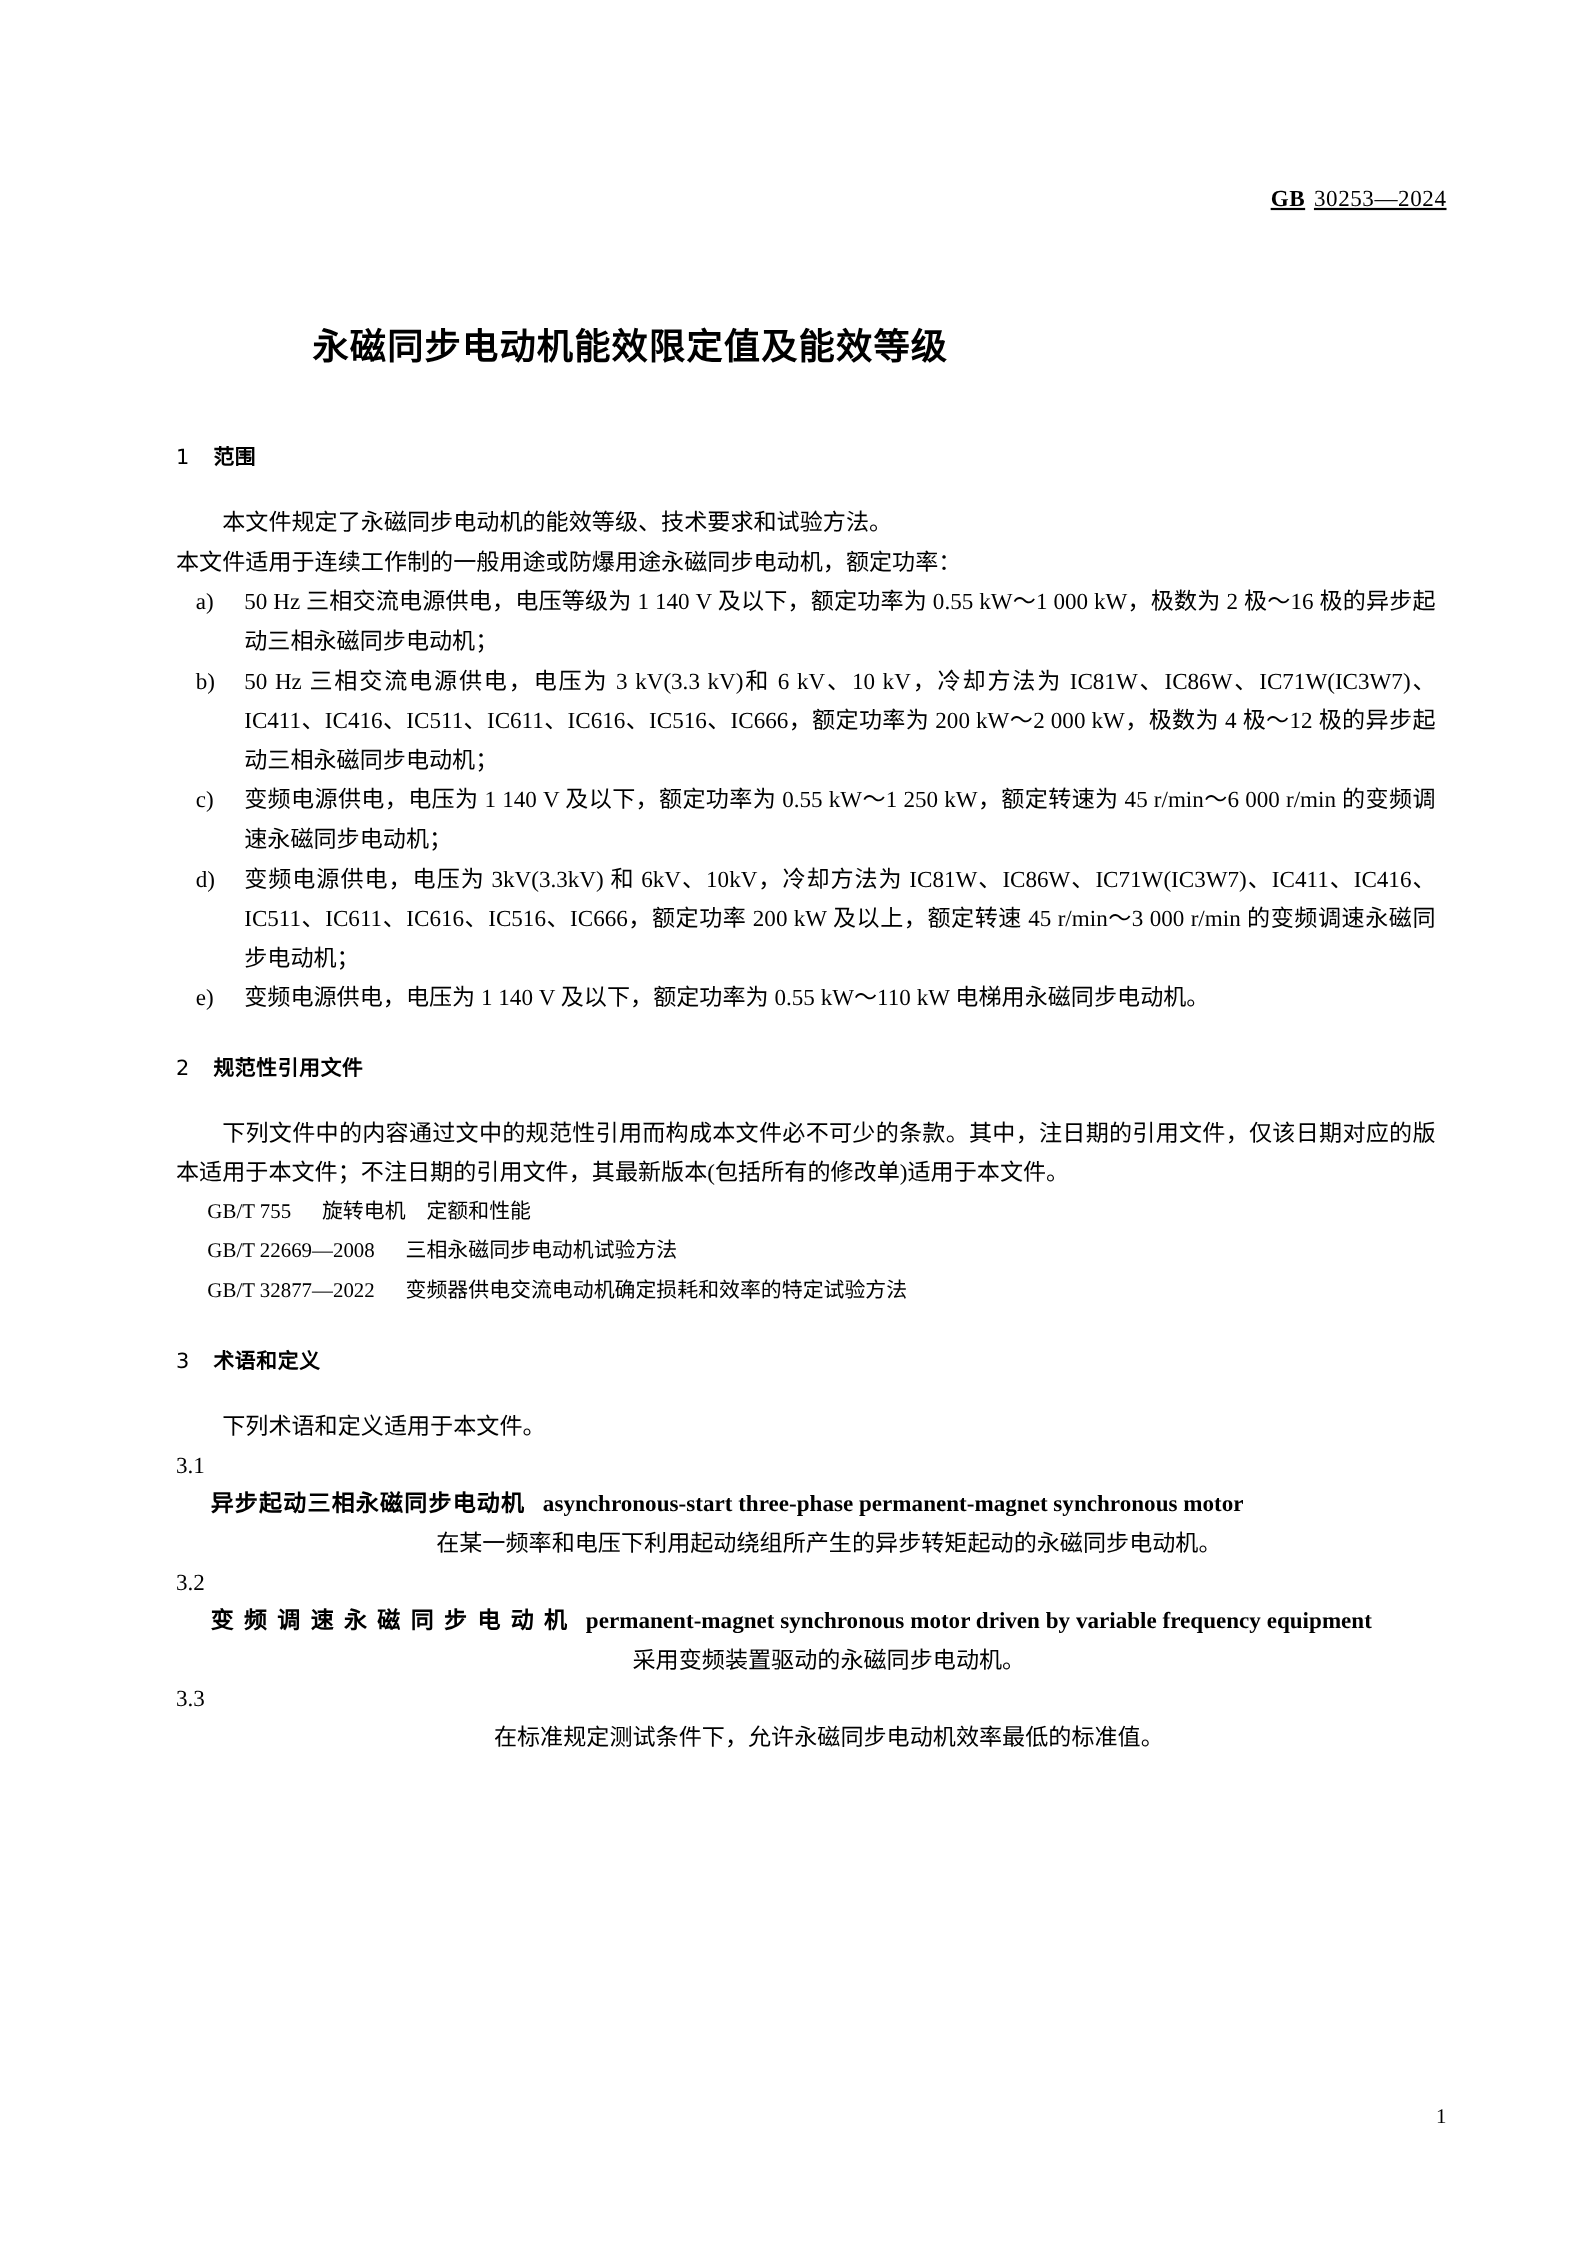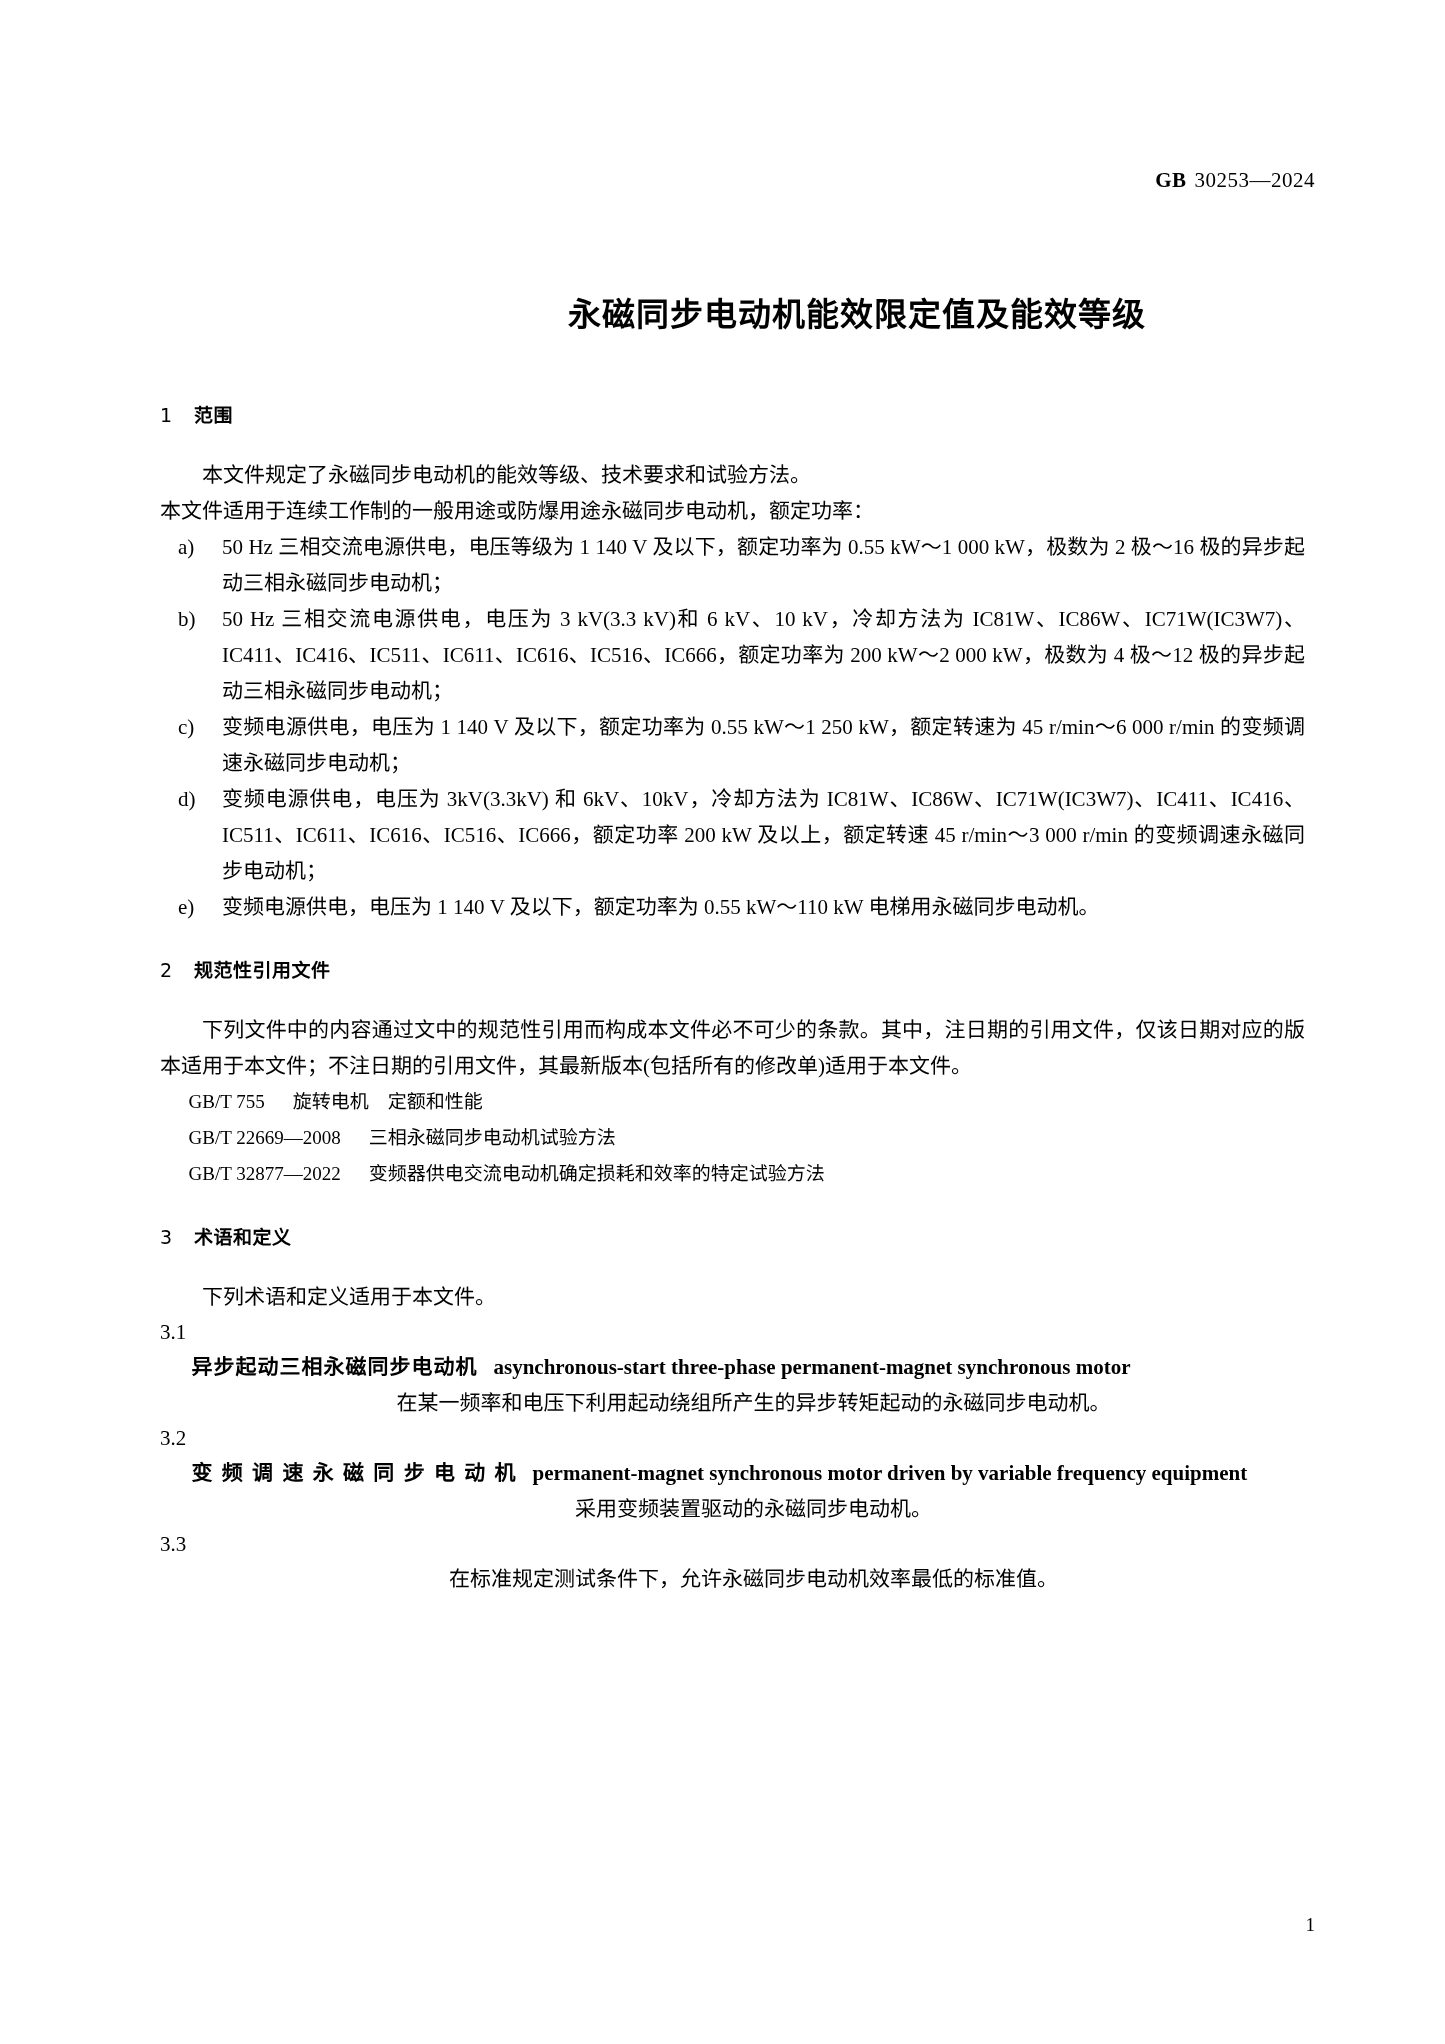--- a/index.html
+++ b/index.html
@@ -19,34 +19,35 @@
   }
 
   
   .doc-header {
     position: absolute;
     top: 168px;
     right: 130px;
     font-size: 21px;
     letter-spacing: 0.5px;
     white-space: nowrap;
+    text-decoration: underline;
   }
   .doc-header .gb {
     font-weight: bold;
     font-family: "Liberation Serif", "DejaVu Serif", serif;
     margin-right: 8px;
   }
 
   
   .doc-title {
     position: absolute;
     top: 288px;
     left: 0;
     width: 1146px;
-    text-align: right;
+    text-align: center;
     font-family: "DejaVu Sans", "Liberation Sans", sans-serif;
     font-weight: bold;
     font-size: 33px;
     letter-spacing: 1px;
   }
 
   
   .body {
     position: absolute;
     top: 400px;

